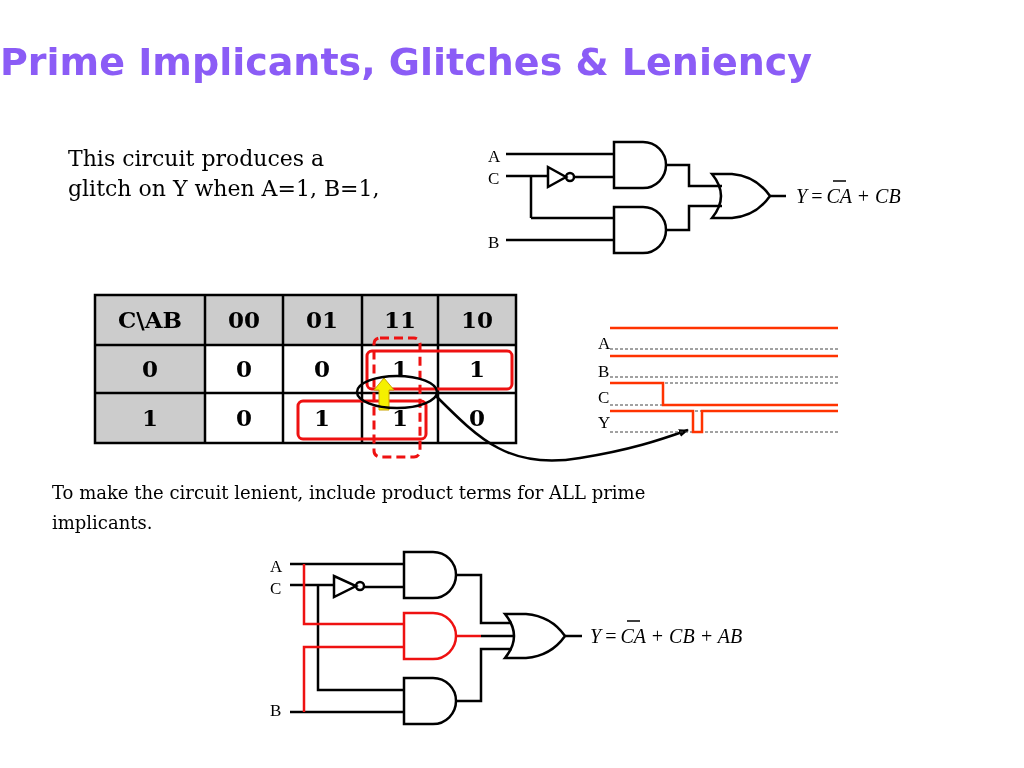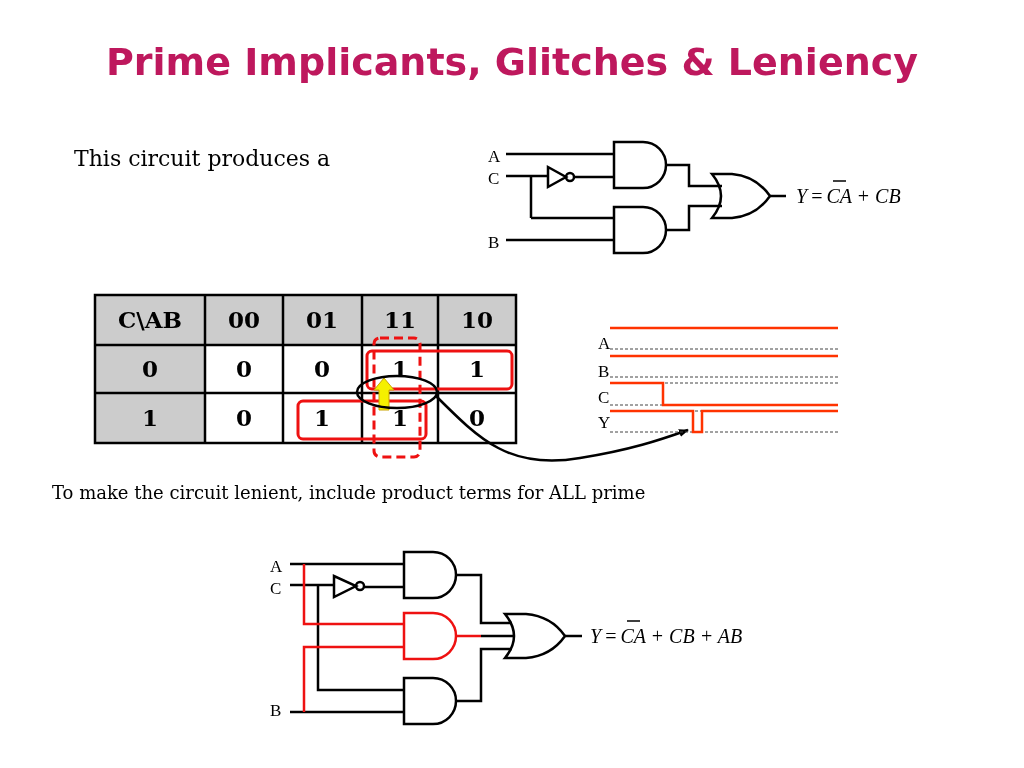--- a/index.html
+++ b/index.html
@@ -1,42 +1,44 @@
 <!DOCTYPE html>
 <html><head>
 <meta charset="utf-8">
 <style>
   html, body { margin: 0; padding: 0; background: #ffffff; }
   body { width: 1024px; height: 768px; position: relative; overflow: hidden; }
   .title {
-    position: absolute; left: 0; top: 40px; width: 1024px; text-align: center;
-    font-family: "DejaVu Sans", sans-serif; font-weight: bold; font-size: 38px; color: #be185d;
+    position: absolute; left: 0; top: 40px; width: 1024px; text-align: left;
+    font-family: "DejaVu Sans", sans-serif; font-weight: bold; font-size: 38px; color: #8b5cf6;
     letter-spacing: 0px;
   }
   .para {
     position: absolute; font-family: "DejaVu Serif", serif; color: #000;
   }
-  #intro { left: 68px; top: 144px; font-size: 22px; line-height: 30px; width: 400px; margin-left: 6px; }
+  #intro { left: 68px; top: 144px; font-size: 22px; line-height: 30px; width: 400px; }
   #intro div { white-space: nowrap; }
   #lenient { left: 52px; top: 478px; font-size: 18px; line-height: 30px; width: 940px; }
   svg { position: absolute; left: 0; top: 0; }
   .serif { font-family: "Liberation Serif", serif; }
   .kmap-text { font-family: "DejaVu Serif", serif; font-weight: bold; font-size: 23px; }
 </style>
 </head>
 <body>
 
 <div class="title">Prime Implicants, Glitches &amp; Leniency</div>
 
 <div id="intro" class="para">
   <div>This circuit produces a</div>
+  <div>glitch on Y when A=1, B=1,</div>
 </div>
 
 <div id="lenient" class="para">
   <div>To make the circuit lenient, include product terms for ALL prime</div>
+  <div>implicants.</div>
 </div>
 
 <svg width="1024" height="768" viewBox="0 0 1024 768">
   <defs>
     <marker id="arrowhead" markerWidth="10" markerHeight="8" refX="9" refY="4" orient="auto" markerUnits="userSpaceOnUse">
       <path d="M0,0 L10,4 L0,8 z" fill="#000"></path>
     </marker>
   </defs>
 
   <g stroke="#000" stroke-width="2.5" fill="none">

